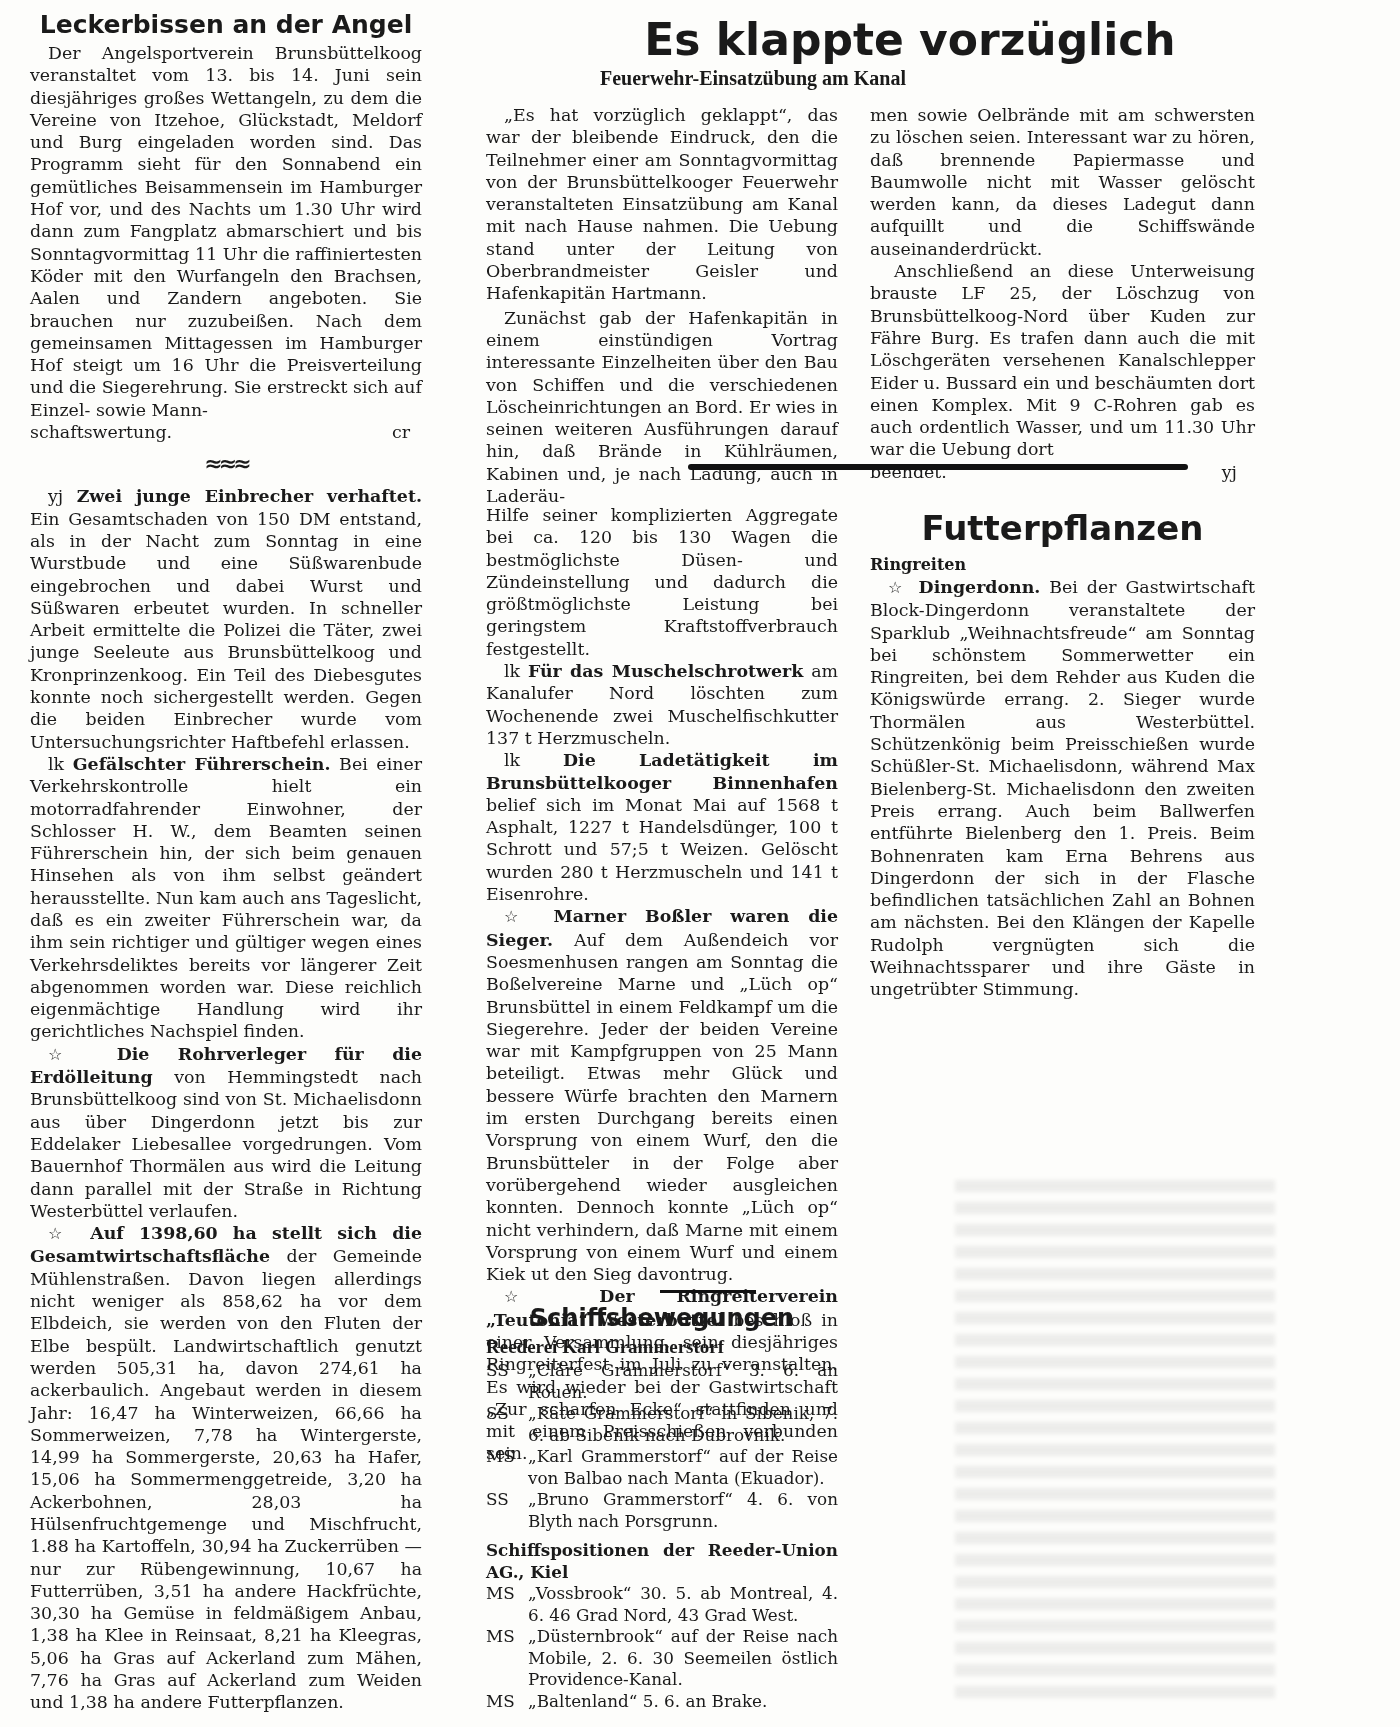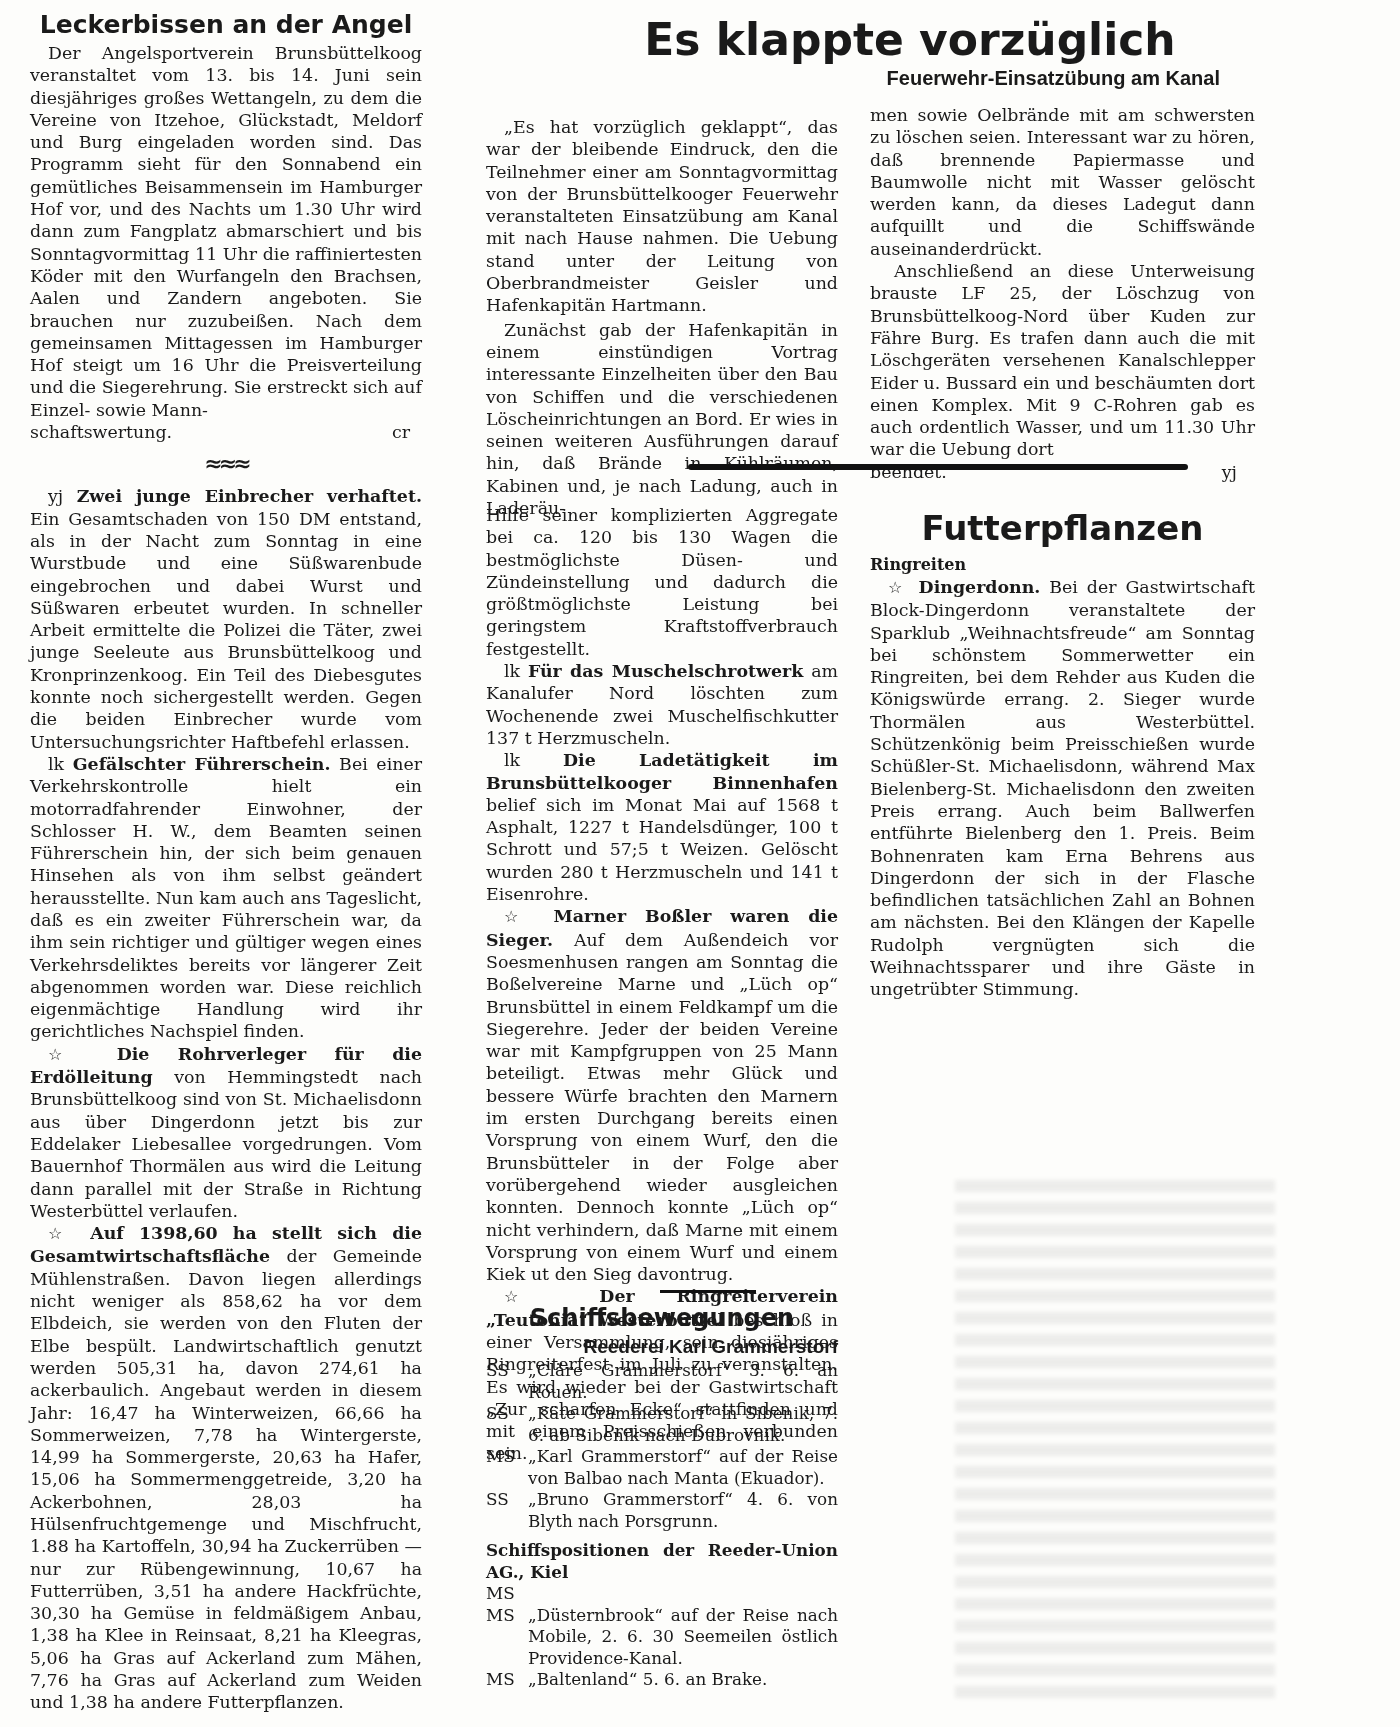--- a/index.html
+++ b/index.html
@@ -37,22 +37,22 @@
   .rule-thick {
     position: absolute; height: 6px; background: #111; border-radius: 3px;
   }
   .rule-thin {
     position: absolute; height: 3px; background: #111;
   }
   .ship { display: flex; }
   .ship .code { width: 42px; flex: none; }
   .ship .txt { flex: 1; text-align: justify; }
   .sub-bold {
-    font-family: Liberation Sans, sans-serif;
-    font-weight: bold; text-align: right;
+    font-family: Liberation Serif, serif;
+    font-weight: bold; text-align: left;
   }
   .faded {
     position: absolute; left: 955px; top: 1180px; width: 320px; height: 520px;
     opacity: 0.08;
     background: repeating-linear-gradient(180deg, #333 0 12px, transparent 12px 22px);
     filter: blur(2px);
   }
 </style>
 </head>
 <body>
@@ -82,21 +82,21 @@
     <span class="star">☆</span>
     <b>Auf 1398,60 ha stellt sich die Gesamtwirtschaftsfläche</b><span> der Gemeinde Mühlenstraßen. Davon liegen allerdings nicht weniger als 858,62 ha vor dem Elbdeich, sie werden von den Fluten der Elbe bespült. Landwirtschaftlich genutzt werden 505,31 ha, davon 274,61 ha ackerbaulich. Angebaut werden in diesem Jahr: 16,47 ha Winterweizen, 66,66 ha Sommerweizen, 7,78 ha Wintergerste, 14,99 ha Sommergerste, 20,63 ha Hafer, 15,06 ha Sommermenggetreide, 3,20 ha Ackerbohnen, 28,03 ha Hülsenfruchtgemenge und Mischfrucht, 1.88 ha Kartoffeln, 30,94 ha Zuckerrüben — nur zur Rübengewinnung, 10,67 ha Futterrüben, 3,51 ha andere Hackfrüchte, 30,30 ha Gemüse in feldmäßigem Anbau, 1,38 ha Klee in Reinsaat, 8,21 ha Kleegras, 5,06 ha Gras auf Ackerland zum Mähen, 7,76 ha Gras auf Ackerland zum Weiden und 1,38 ha andere Futterpflanzen.</span>
   </p>
 
 </div>
 
 <div>
   <h1 class="h-main" style="position:absolute; left:560px; top:14px; width:700px; font-size:44px; line-height:52px;">Es klappte vorzüglich</h1>
   <div class="sub-bold" style="position:absolute; left:600px; top:66px; width:620px; font-size:20px; line-height:24px;">Feuerwehr-Einsatzübung am Kanal</div>
 
-  <div class="col" style="left:486px; top:116px; width:352px;">
+  <div class="col" style="left:486px; top:104px; width:352px;">
     <p>„Es hat vorzüglich geklappt“, das war der bleibende Eindruck, den die Teilnehmer einer am Sonntagvormittag von der Brunsbüttelkooger Feuerwehr veranstalteten Einsatzübung am Kanal mit nach Hause nahmen. Die Uebung stand unter der Leitung von Oberbrandmeister Geisler und Hafenkapitän Hartmann.</p>
     <p style="margin-top:2px;">Zunächst gab der Hafenkapitän in einem einstündigen Vortrag interessante Einzelheiten über den Bau von Schiffen und die verschiedenen Löscheinrichtungen an Bord. Er wies in seinen weiteren Ausführungen darauf hin, daß Brände in Kühlräumen, Kabinen und, je nach Ladung, auch in Laderäu-</p>
   </div>
 
   <div class="col" style="left:870px; top:104px; width:385px;">
     <p class="noindent">men sowie Oelbrände mit am schwersten zu löschen seien. Interessant war zu hören, daß brennende Papiermasse und Baumwolle nicht mit Wasser gelöscht werden kann, da dieses Ladegut dann aufquillt und die Schiffswände auseinanderdrückt.</p>
     <p style="margin-top:0; text-indent:24px;">Anschließend an diese Unterweisung brauste LF 25, der Löschzug von Brunsbüttelkoog-Nord über Kuden zur Fähre Burg. Es trafen dann auch die mit Löschgeräten versehenen Kanalschlepper Eider u. Bussard ein und beschäumten dort einen Komplex. Mit 9 C-Rohren gab es auch ordentlich Wasser, und um 11.30 Uhr war die Uebung dort</p>
     <div class="sig">
       <span>beendet.</span>
       <span style="padding-right:18px;">yj</span>
@@ -143,20 +143,21 @@
       <span class="code">MS</span>
       <span class="txt">„Karl Grammerstorf“ auf der Reise von Balbao nach Manta (Ekuador).</span>
     </div>
   <div class="ship">
       <span class="code">SS</span>
       <span class="txt">„Bruno Grammerstorf“ 4. 6. von Blyth nach Porsgrunn.</span>
     </div>
   <div style="font-weight:bold; margin-top:8px;">Schiffspositionen der Reeder-Union AG., Kiel</div>
   <div class="ship">
       <span class="code">MS</span>
+      <span class="txt">„Vossbrook“ 30. 5. ab Montreal, 4. 6. 46 Grad Nord, 43 Grad West.</span>
     </div>
   <div class="ship">
       <span class="code">MS</span>
       <span class="txt">„Düsternbrook“ auf der Reise nach Mobile, 2. 6. 30 Seemeilen östlich Providence-Kanal.</span>
     </div>
   <div class="ship">
       <span class="code">MS</span>
       <span class="txt">„Baltenland“ 5. 6. an Brake.</span>
     </div>
 </div>

